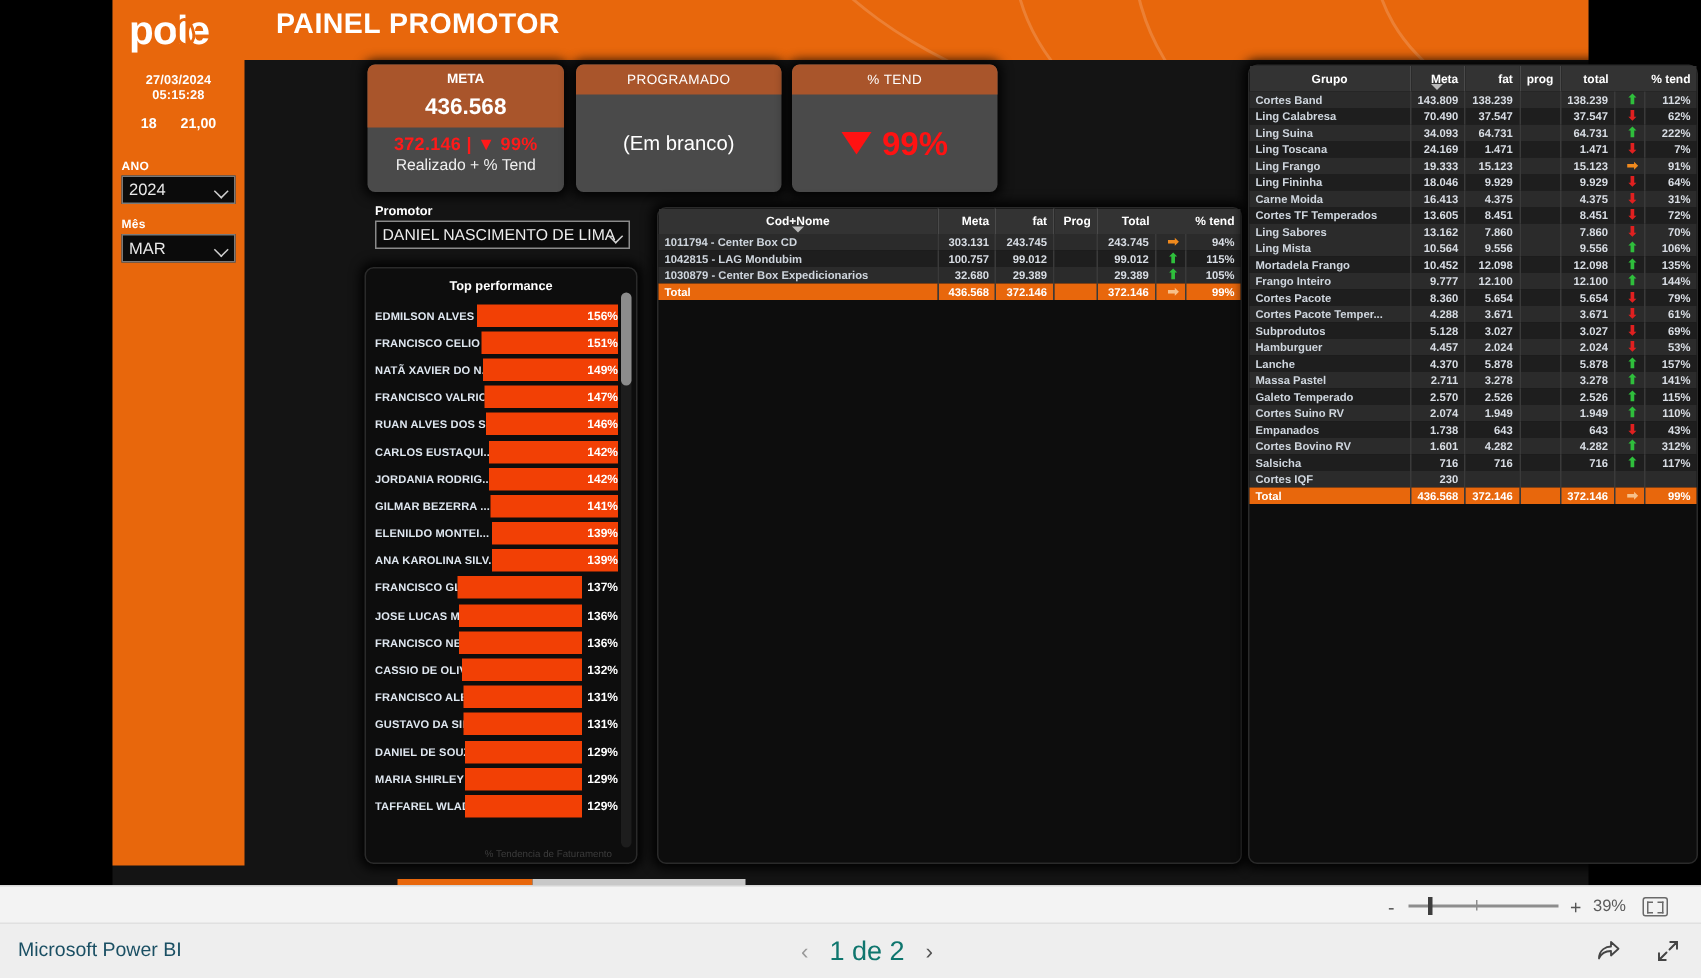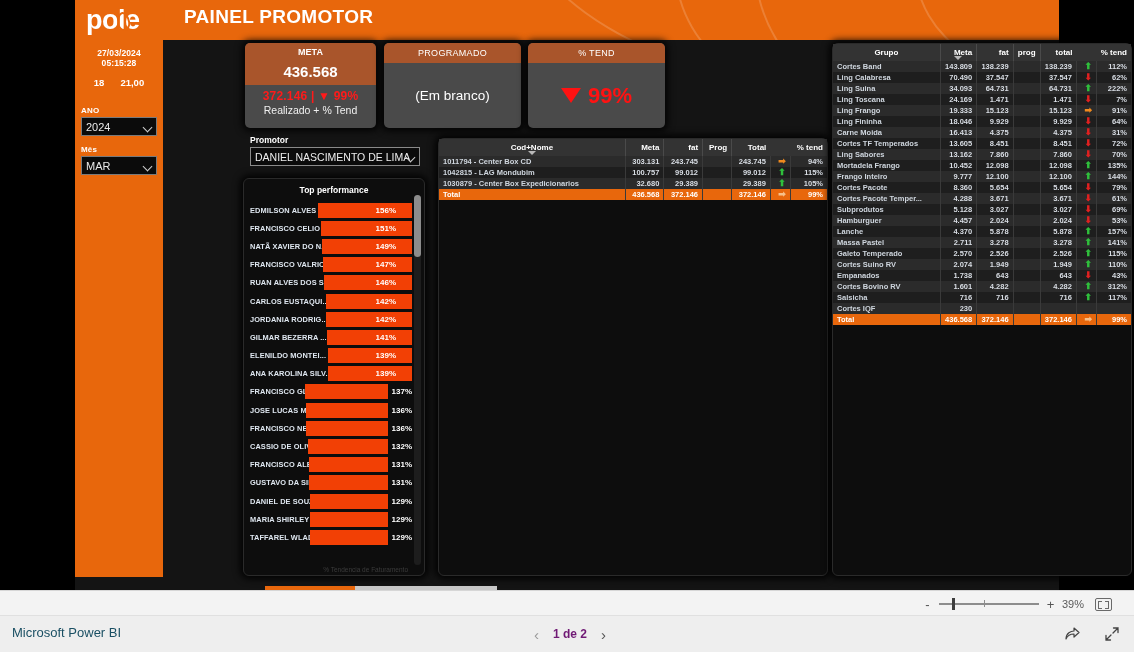--- a/index.html
+++ b/index.html
@@ -128,21 +128,21 @@
   #panel-top .ptitle { text-align: center; color: #fff; font-size: 8.5px; font-weight: bold; padding-top: 6px; }
   #panel-top .plist { position: absolute; left: 6px; top: 22px; right: 12px; bottom: 14px; overflow: hidden; }
   .bar-row { display: flex; align-items: center; height: 18.2px; }
   .bar-row .nm {
     width: 83px; text-align: right; padding-right: 5px;
     color: #dfe7f0; font-size: 7.4px; font-weight: bold; letter-spacing: 0.1px;
     white-space: nowrap; overflow: hidden; text-overflow: clip;
   }
   .bar-row .bwrap { position: relative; flex: 1; height: 15px; display: flex; align-items: center; }
   .bar-row .bar { height: 15px; background: #F24005; display: flex; align-items: center; justify-content: flex-end; }
-  .bar-row .bar .inval { color: #fff; font-size: 8px; font-weight: bold; padding-right: 16px; margin-left: 40px; }
+  .bar-row .bar .inval { color: #fff; font-size: 8px; font-weight: bold; padding-right: 0; margin-left: 40px; }
   .bar-row .outval { color: #fff; font-size: 8px; font-weight: bold; padding-left: 4px; }
   #panel-top .pfoot { position: absolute; right: 16px; bottom: 2px; color: #3c3c3c; font-size: 6.5px; }
   #panel-top .sbar { position: absolute; right: 3px; top: 16px; bottom: 10px; width: 7px; background: #1d1d1d; border-radius: 4px; }
   #panel-top .sthumb { position: absolute; left: 0; top: 0; width: 7px; height: 62px; background: #8c8c8c; border-radius: 4px; }
 
   
   #panel-center { left: 363px; top: 138px; width: 390px; height: 438px; }
 
   
   #panel-right { left: 757px; top: 43px; width: 300px; height: 533px; }
@@ -201,21 +201,21 @@
   .fitbtn::after { right: 2px; border-right: 1.4px solid #6a6a6a; }
 
   .footerbar { position: absolute; left: 0; top: 616px; width: 1134px; height: 36px; background: #eeeeee; }
   .pbi-link {
     position: absolute; left: 12px; top: 9px; color: #1a4f63; font-size: 13px;
     cursor: pointer;
   }
   .pager { position: absolute; left: 534px; top: 0; height: 36px; display: flex; align-items: center; gap: 14px; }
   .pchev { color: #9a9a9a; font-size: 15px; cursor: pointer; user-select: none; }
   .pchev.on { color: #555; }
-  .ptext { color: #701a75; font-size: 12px; font-weight: bold; }
+  .ptext { color: #0f766e; font-size: 18px; font-weight: normal; }
   .ficons { position: absolute; right: 14px; top: 0; height: 36px; display: flex; align-items: center; gap: 24px; }
   .ic { width: 16px; height: 16px; cursor: pointer; }
 
   
   .leftblack { position: absolute; left: 0; top: 0; width: 75px; height: 590px; background: #000; }
   .rightblack { position: absolute; left: 1059px; top: 0; width: 75px; height: 590px; background: #000; }
   .tabstrip { position: absolute; left: 190px; top: 586px; width: 232px; height: 5px; }
   .tabstrip .a { position: absolute; left: 0; top: 0; width: 90px; height: 5px; background: #E8670C; }
   .tabstrip .b { position: absolute; left: 90px; top: 0; width: 142px; height: 5px; background: #c8c8c8; }
 </style>
@@ -602,20 +602,29 @@
                 <td class=" nb">72%</td>
               </tr>
               <tr class="odd">
                 <td class="lead">Ling Sabores</td>
                 <td class="">13.162</td>
                 <td class="">7.860</td>
                 <td class=""></td>
                 <td class="">7.860</td>
                 <td class="indcell"><span class="ind down">⬇</span></td>
                 <td class=" nb">70%</td>
+              </tr>
+              <tr class="odd">
+                <td class="lead">Ling Mista</td>
+                <td class="">10.564</td>
+                <td class="">9.556</td>
+                <td class=""></td>
+                <td class="">9.556</td>
+                <td class="indcell"><span class="ind up">⬆</span></td>
+                <td class=" nb">106%</td>
               </tr>
               <tr class="even">
                 <td class="lead">Mortadela Frango</td>
                 <td class="">10.452</td>
                 <td class="">12.098</td>
                 <td class=""></td>
                 <td class="">12.098</td>
                 <td class="indcell"><span class="ind up">⬆</span></td>
                 <td class=" nb">135%</td>
               </tr>

